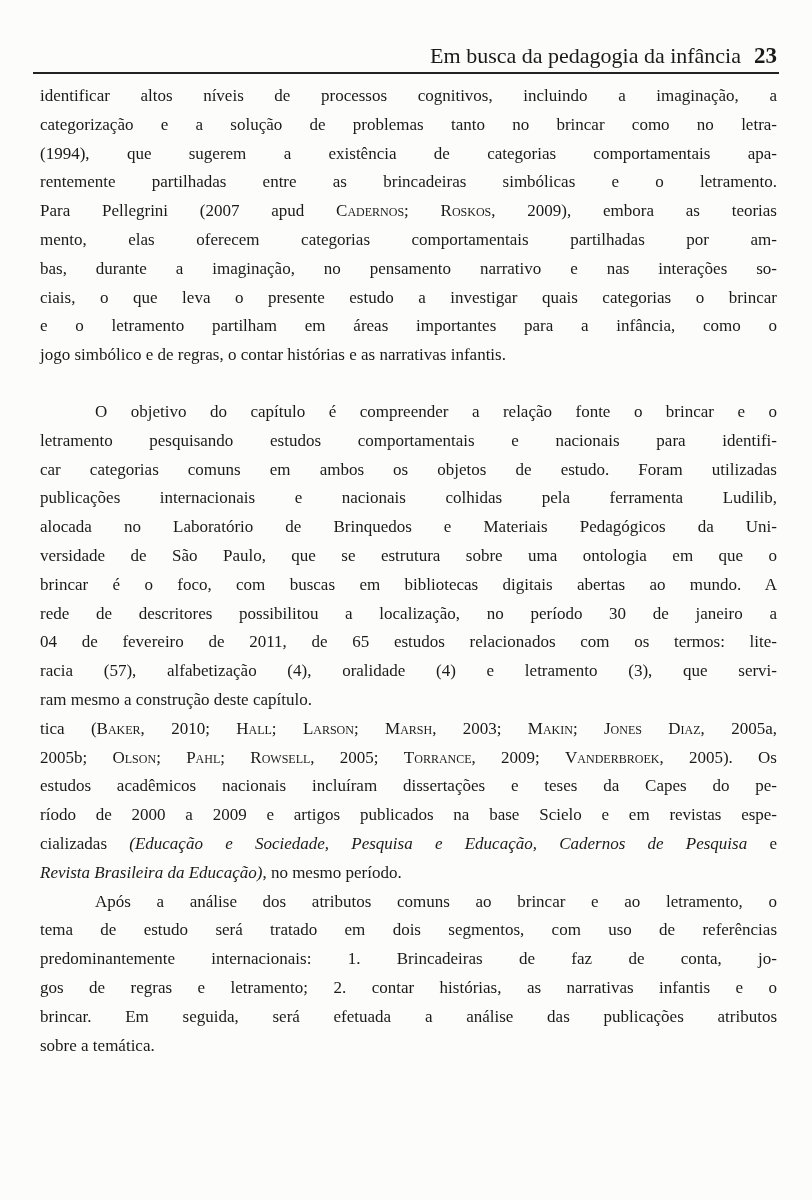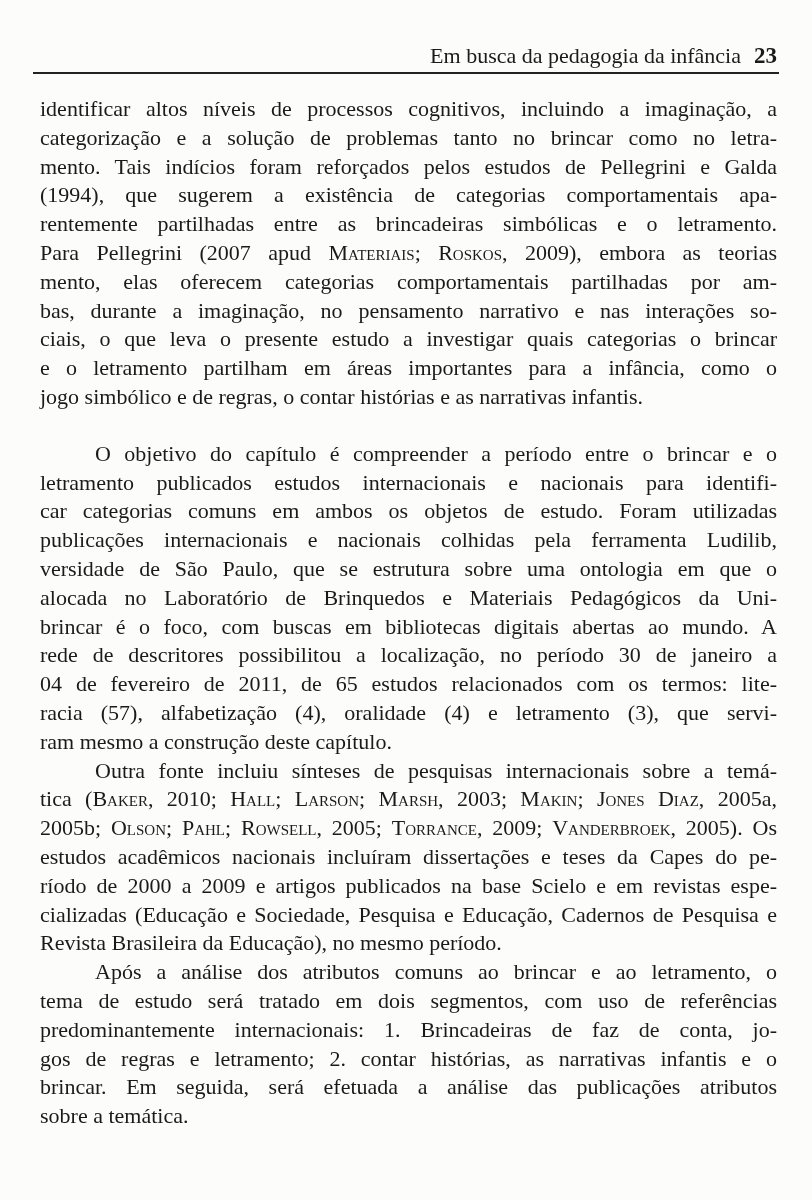--- a/index.html
+++ b/index.html
@@ -39,24 +39,24 @@
   .header-rule{
     position:absolute;
     top:72px;
     left:33px;
     right:33px;
     height:2px;
     background:var(--rule);
   }
   .body-text{
     position:absolute;
-    top:95px;
+    top:82px;
     left:40px;
     width:737px;
-    font-size:22px;
+    font-size:17px;
   }
   .paragraph.spaced{
     margin-top:28px;
   }
   .line{
     height:28.8px;
     line-height:28.8px;
     text-align:justify;
     text-align-last:justify;
     white-space:normal;
@@ -65,59 +65,58 @@
   .line.last{
     text-align-last:left;
   }
   .line.first{
     text-indent:55px;
   }
   .sc{
     font-variant:small-caps;
   }
   .i{
+    font-style:italic;
   }
 </style>
 </head>
 <body>
 
 <div class="page">
   <div class="running-header">
     <span>Em busca da pedagogia da infância</span><span class="pagenum">23</span>
   </div>
   <div class="header-rule"></div>
   <div class="body-text">
       <div class="paragraph">
         <div class="line"><span>identificar altos níveis de processos cognitivos, incluindo a imaginação, a</span></div>
         <div class="line"><span>categorização e a solução de problemas tanto no brincar como no letra-</span></div>
-        <div class="line"><span>mento. Tais indícios foram reforçados pelos estudos de Pellegrini e Galda</span></div>
         <div class="line"><span>(1994), que sugerem a existência de categorias comportamentais apa-</span></div>
         <div class="line"><span>rentemente partilhadas entre as brincadeiras simbólicas e o letramento.</span></div>
-        <div class="line"><span>Para Pellegrini (2007 apud </span><span class="sc">Materiais</span><span>; </span><span class="sc">Roskos</span><span>, 2009), embora as teorias</span></div>
+        <div class="line"><span>Para Pellegrini (2007 apud </span><span class="sc">Cadernos</span><span>; </span><span class="sc">Roskos</span><span>, 2009), embora as teorias</span></div>
         <div class="line"><span>mento, elas oferecem categorias comportamentais partilhadas por am-</span></div>
         <div class="line"><span>bas, durante a imaginação, no pensamento narrativo e nas interações so-</span></div>
         <div class="line"><span>ciais, o que leva o presente estudo a investigar quais categorias o brincar</span></div>
         <div class="line"><span>e o letramento partilham em áreas importantes para a infância, como o</span></div>
         <div class="line last"><span>jogo simbólico e de regras, o contar histórias e as narrativas infantis.</span></div>
       </div>
       <div class="paragraph spaced">
-        <div class="line first"><span>O objetivo do capítulo é compreender a período entre o brincar e o</span></div>
-        <div class="line"><span>letramento publicados estudos internacionais e nacionais para identifi-</span></div>
+        <div class="line first"><span>O objetivo do capítulo é compreender a relação fonte o brincar e o</span></div>
+        <div class="line"><span>letramento pesquisando estudos comportamentais e nacionais para identifi-</span></div>
         <div class="line"><span>car categorias comuns em ambos os objetos de estudo. Foram utilizadas</span></div>
         <div class="line"><span>publicações internacionais e nacionais colhidas pela ferramenta Ludilib,</span></div>
+        <div class="line"><span>alocada no Laboratório de Brinquedos e Materiais Pedagógicos da Uni-</span></div>
         <div class="line"><span>versidade de São Paulo, que se estrutura sobre uma ontologia em que o</span></div>
-        <div class="line"><span>alocada no Laboratório de Brinquedos e Materiais Pedagógicos da Uni-</span></div>
         <div class="line"><span>brincar é o foco, com buscas em bibliotecas digitais abertas ao mundo. A</span></div>
         <div class="line"><span>rede de descritores possibilitou a localização, no período 30 de janeiro a</span></div>
         <div class="line"><span>04 de fevereiro de 2011, de 65 estudos relacionados com os termos: lite-</span></div>
         <div class="line"><span>racia (57), alfabetização (4), oralidade (4) e letramento (3), que servi-</span></div>
         <div class="line last"><span>ram mesmo a construção deste capítulo.</span></div>
       </div>
       <div class="paragraph">
-        <div class="line first"><span>Outra fonte incluiu sínteses de pesquisas internacionais sobre a temá-</span></div>
         <div class="line"><span>tica (</span><span class="sc">Baker</span><span>, 2010; </span><span class="sc">Hall</span><span>; </span><span class="sc">Larson</span><span>; </span><span class="sc">Marsh</span><span>, 2003; </span><span class="sc">Makin</span><span>; </span><span class="sc">Jones Diaz</span><span>, 2005a,</span></div>
         <div class="line"><span>2005b; </span><span class="sc">Olson</span><span>; </span><span class="sc">Pahl</span><span>; </span><span class="sc">Rowsell</span><span>, 2005; </span><span class="sc">Torrance</span><span>, 2009; </span><span class="sc">Vanderbroek</span><span>, 2005). Os</span></div>
         <div class="line"><span>estudos acadêmicos nacionais incluíram dissertações e teses da Capes do pe-</span></div>
         <div class="line"><span>ríodo de 2000 a 2009 e artigos publicados na base Scielo e em revistas espe-</span></div>
         <div class="line"><span>cializadas </span><span class="i">(Educação e Sociedade, Pesquisa e Educação, Cadernos de Pesquisa</span><span> e</span></div>
         <div class="line last"><span class="i">Revista Brasileira da Educação)</span><span>, no mesmo período.</span></div>
       </div>
       <div class="paragraph">
         <div class="line first"><span>Após a análise dos atributos comuns ao brincar e ao letramento, o</span></div>
         <div class="line"><span>tema de estudo será tratado em dois segmentos, com uso de referências</span></div>

